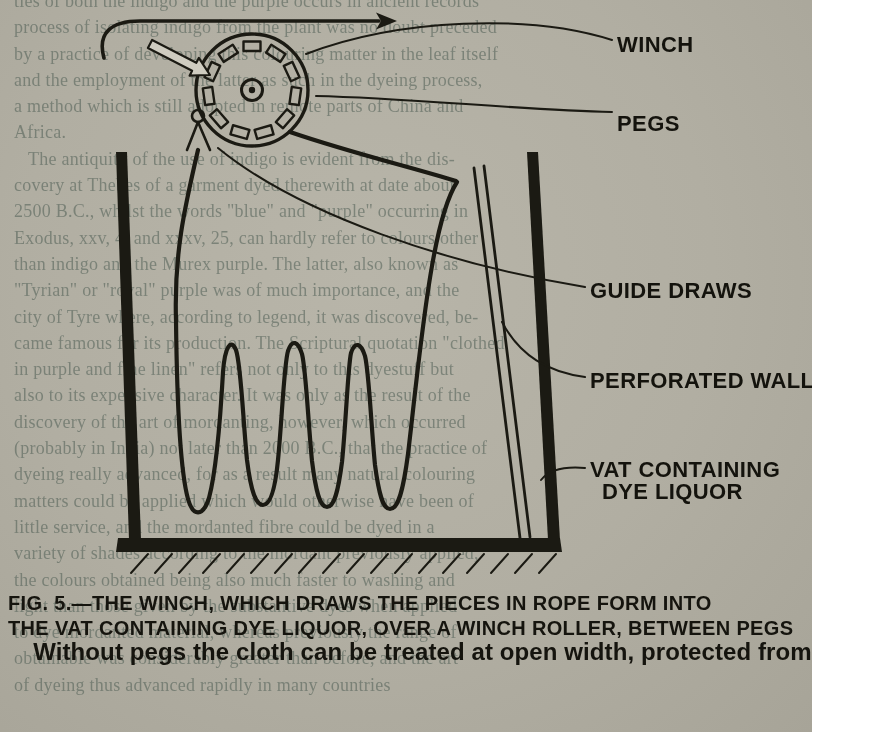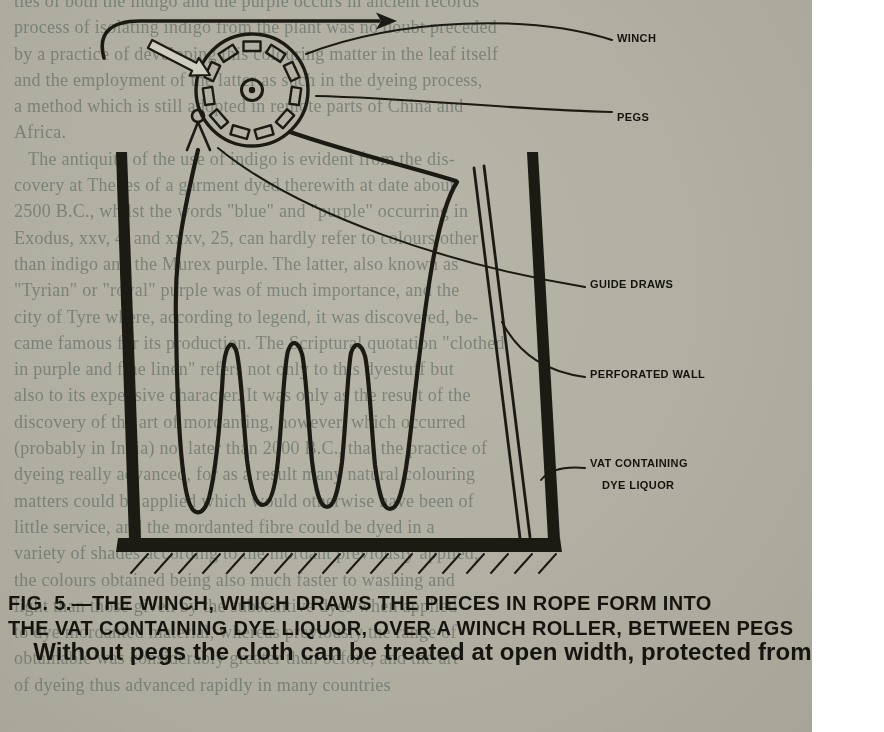--- a/index.html
+++ b/index.html
@@ -15,21 +15,21 @@
   }
   .ghost-line{
     height:26.3px;line-height:26.3px;
     font-family:"Liberation Serif",serif;font-size:18px;
     color:#45564d;letter-spacing:0.25px;white-space:pre;
     padding:0 14px;overflow:hidden;
   }
   .diagram{position:absolute;left:0;top:0;}
   .lbl{
     position:absolute;font-family:"Liberation Sans",sans-serif;
-    font-weight:bold;font-size:11px;color:#14130d;
+    font-weight:bold;font-size:22px;color:#14130d;
     letter-spacing:0.4px;white-space:nowrap;
   }
   .caption{position:absolute;left:8px;top:591px;width:872px;color:#15140e;}
   .cap-caps{
     font-weight:bold;font-size:20px;line-height:24.5px;letter-spacing:0.35px;white-space:nowrap;
   }
   .cap-text{
     font-weight:bold;font-size:24px;line-height:24px;letter-spacing:0.1px;white-space:nowrap;text-align:center;
   }
 </style>

